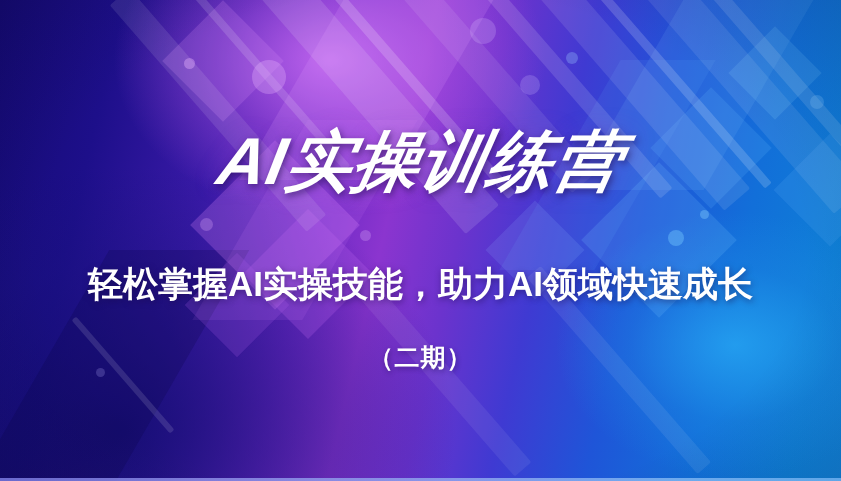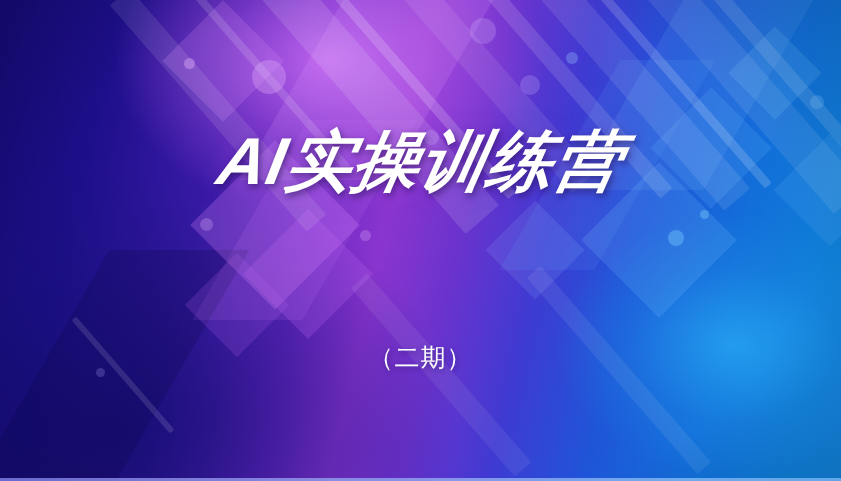--- a/index.html
+++ b/index.html
@@ -106,21 +106,21 @@
   }
   .edition {
     position: absolute;
     left: 0;
     right: 0;
     top: 340px;
     text-align: center;
     color: #ffffff;
     font-size: 25px;
     line-height: 34px;
-    font-weight: 400;
+    font-weight: 700;
     letter-spacing: 1px;
     white-space: nowrap;
     text-shadow: 1px 2px 5px rgba(25,10,70,0.45);
   }
 
   
   .bottom-edge {
     position: absolute;
     left: 0;
     right: 0;
@@ -198,17 +198,18 @@
       <div class="bokeh" style="left: 200px; top: 218px; width: 13px; height: 13px; background: rgba(225, 175, 255, 0.28);"></div>
       <div class="bokeh" style="left: 96px; top: 368px; width: 9px; height: 9px; background: rgba(190, 180, 255, 0.22);"></div>
       <div class="bokeh" style="left: 360px; top: 230px; width: 11px; height: 11px; background: rgba(230, 190, 255, 0.26);"></div>
       <div class="bokeh" style="left: 810px; top: 95px; width: 14px; height: 14px; background: rgba(150, 210, 255, 0.24);"></div>
     </div>
 
   <div class="vignette"></div>
 
   <div class="content">
     <div class="title">AI实操训练营</div>
+    <div class="subtitle">轻松掌握AI实操技能，助力AI领域快速成长</div>
     <div class="edition">（二期）</div>
   </div>
 
   <div class="bottom-edge"></div>
 </div>
 
 </body></html>

